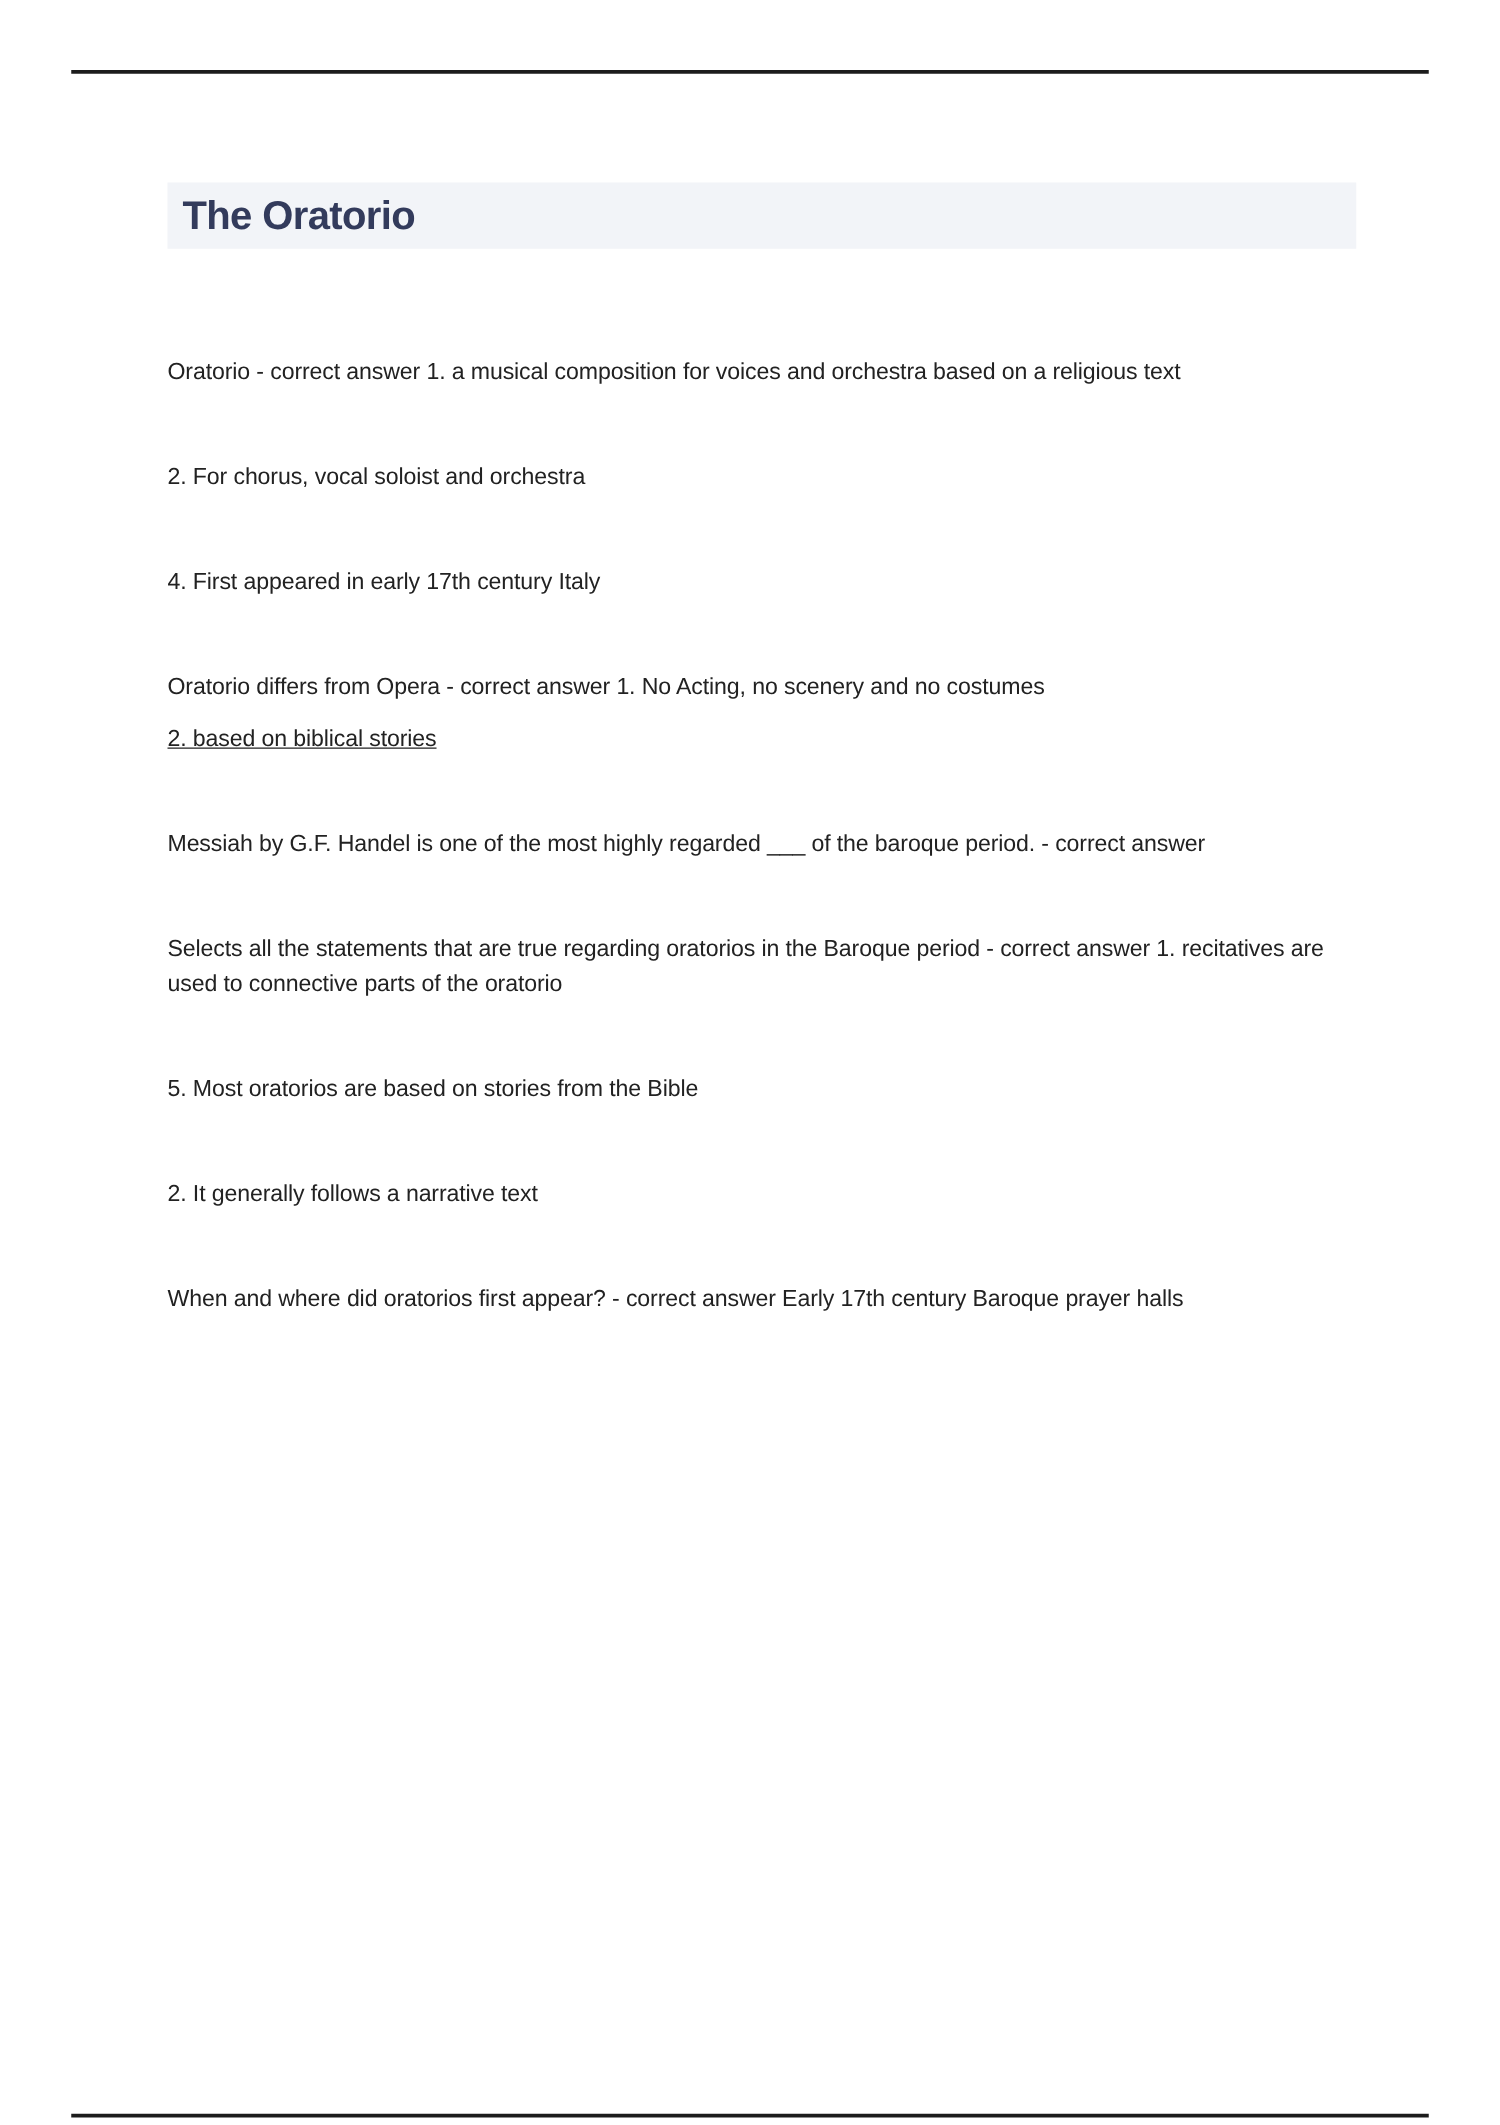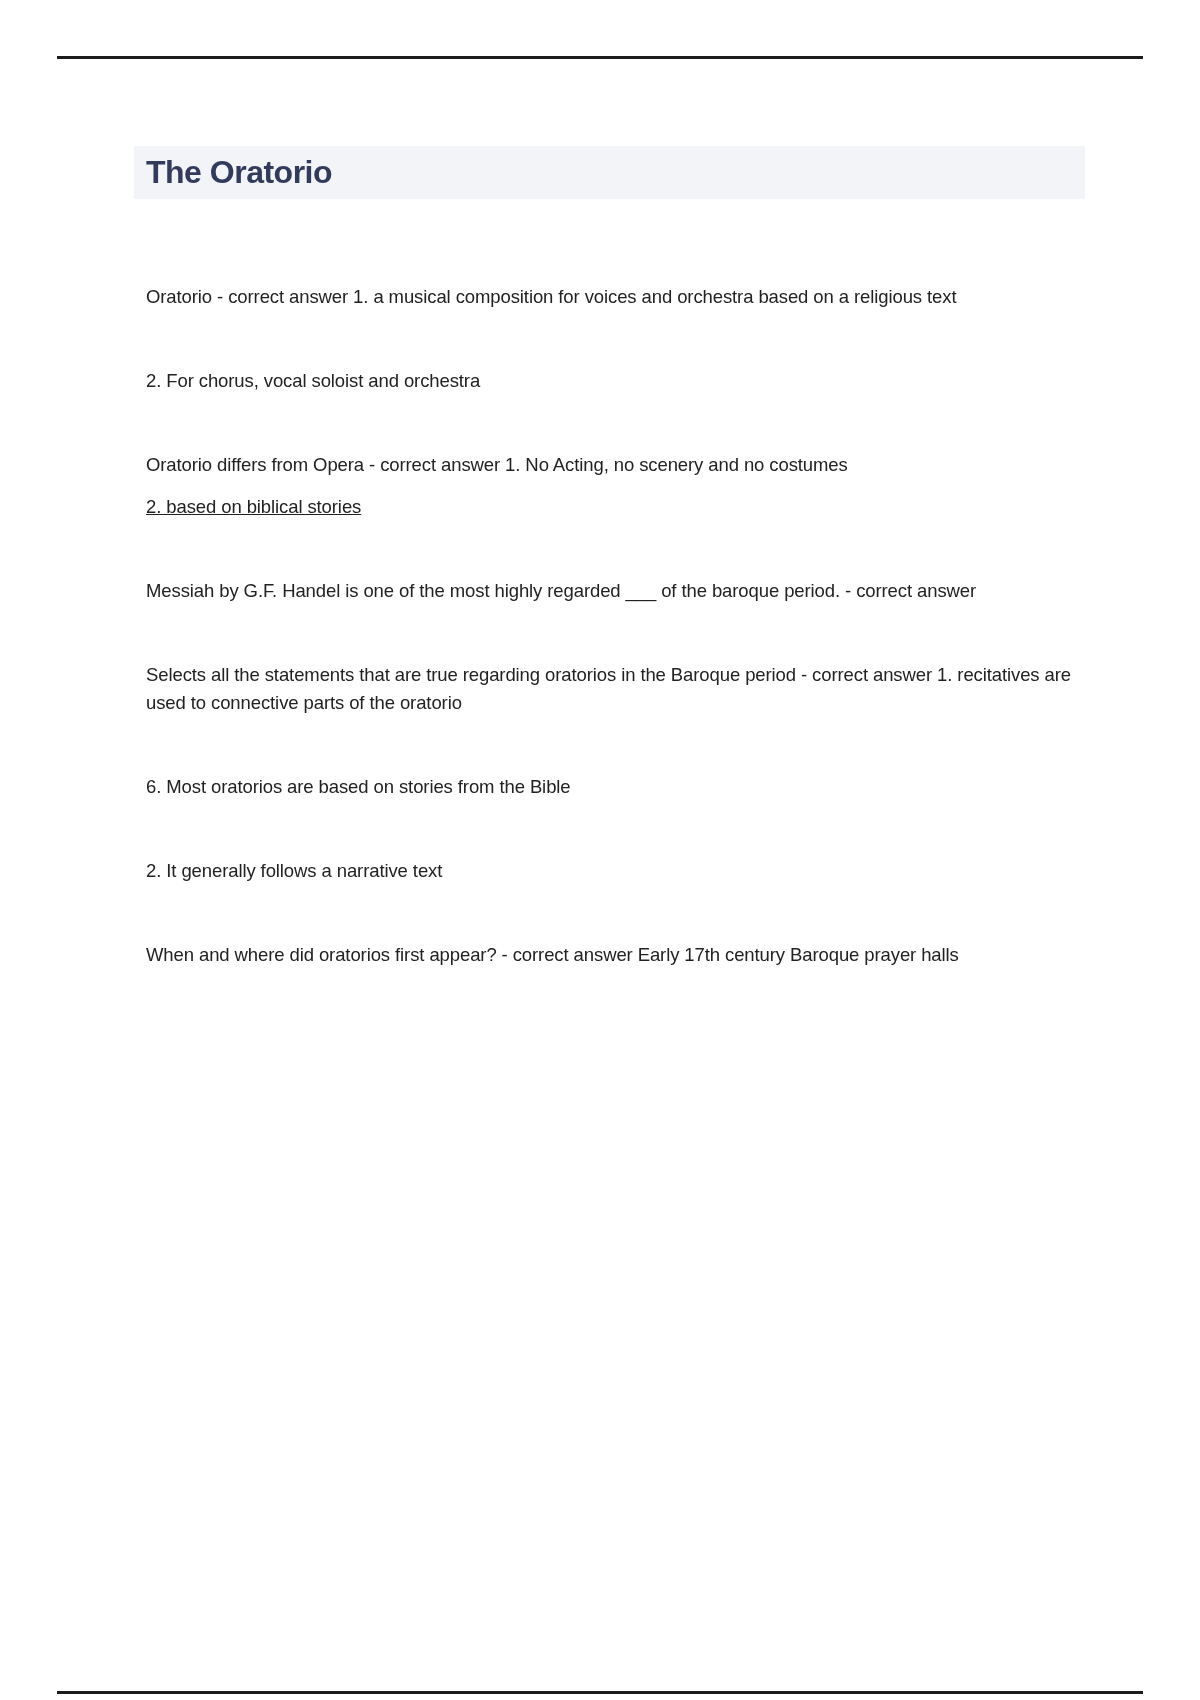--- a/index.html
+++ b/index.html
@@ -38,44 +38,45 @@
     background: var(--title-background, #f2f4f8);
     color: var(--title-text, #333b5c);
     font-size: 32px;
     font-weight: bold;
     padding-left: 12px;
     box-sizing: border-box;
     letter-spacing: -0.5px;
     white-space: nowrap;
   }
   .para {
-    margin: 12px;
+    margin: 0;
     font-size: 18.5px;
     line-height: 28px;
     color: var(--body-text, #222222);
     letter-spacing: -0.1px;
   }
   .gap-first { margin-top: 84px; }
   .gap-l { margin-top: 56px; }
   .gap-s { margin-top: 14px; text-decoration: underline; }
 </style>
 </head>
 <body>
 
 <div class="page">
   <div class="rule top"></div>
 
   <div class="content">
     <h1 class="doc-title">The Oratorio</h1>
 
     <p class="para gap-first">Oratorio - correct answer 1. a musical composition for voices and orchestra based on a religious text</p>
     <p class="para gap-l">2. For chorus, vocal soloist and orchestra</p>
+    <p class="para gap-l">4. First appeared in early 17th century Italy</p>
     <p class="para gap-l">Oratorio differs from Opera - correct answer 1. No Acting, no scenery and no costumes</p>
     <p class="para gap-s">2. based on biblical stories</p>
     <p class="para gap-l">Messiah by G.F. Handel is one of the most highly regarded ___ of the baroque period. - correct answer</p>
     <p class="para gap-l">Selects all the statements that are true regarding oratorios in the Baroque period - correct answer 1. recitatives are used to connective parts of the oratorio</p>
-    <p class="para gap-l">6. Most oratorios are based on stories from the Bible</p>
+    <p class="para gap-l">5. Most oratorios are based on stories from the Bible</p>
     <p class="para gap-l">2. It generally follows a narrative text</p>
     <p class="para gap-l">When and where did oratorios first appear? - correct answer Early 17th century Baroque prayer halls</p>
   </div>
 
   <div class="rule bottom"></div>
 </div>
 
 </body></html>

